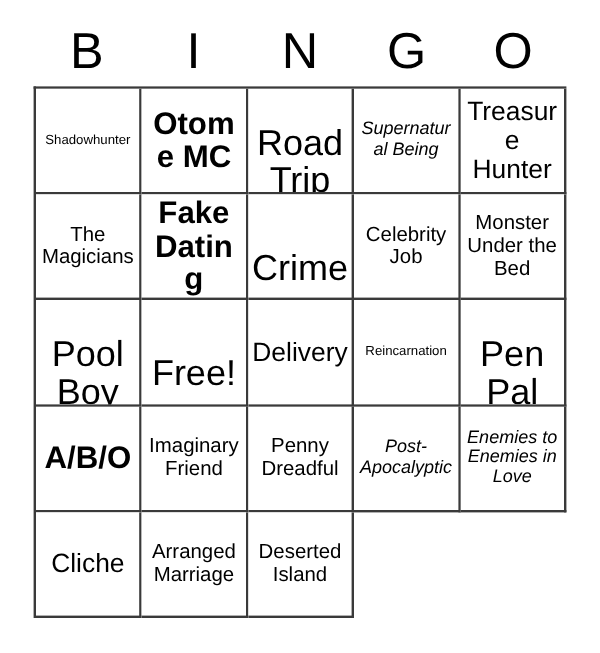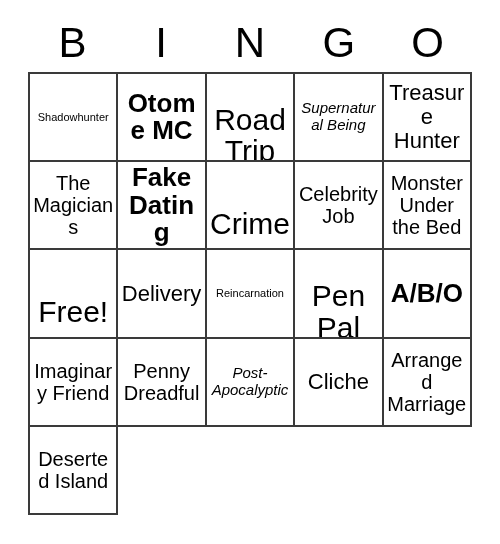--- a/index.html
+++ b/index.html
@@ -77,21 +77,21 @@
     display: block;
     width: 100%;
     line-height: 1.07;
     color: #000000;
     word-wrap: break-word;
   }
 
   
   .fs-xs  .cell-text { font-size: 11px;  line-height: 1.15; }
   .fs-sm  .cell-text { font-size: 15px;  line-height: 1.12; font-style: italic; }
-  .fs-md  .cell-text { font-size: 20px;  line-height: 1.1;  }
+  .fs-md  .cell-text { font-size: 17px;  line-height: 1.1;  }
   .fs-lg  .cell-text { font-size: 22px;  line-height: 1.08; }
   .fs-xl  .cell-text { font-size: 26px;  line-height: 1.06; font-weight: bold; }
   .fs-xxl .cell-text { font-size: 30px;  line-height: 1.05; margin-top: 36px; }
 </style>
 </head>
 <body>
 
 <div id="bingo-card">
 
   <div id="bingo-header">
@@ -130,20 +130,23 @@
         <span class="cell-text">Crime</span>
       </div>
     <div class="bingo-cell fs-md">
         <span class="cell-text">Celebrity Job</span>
       </div>
 
     <div class="bingo-cell fs-md">
         <span class="cell-text">Monster Under the Bed</span>
       </div>
     <div class="bingo-cell fs-xxl">
+        <span class="cell-text">Pool Boy</span>
+      </div>
+    <div class="bingo-cell fs-xxl">
         <span class="cell-text">Free!</span>
       </div>
     <div class="bingo-cell fs-lg">
         <span class="cell-text">Delivery</span>
       </div>
     <div class="bingo-cell fs-xs">
         <span class="cell-text">Reincarnation</span>
       </div>
 
     <div class="bingo-cell fs-xxl">
@@ -155,20 +158,23 @@
     <div class="bingo-cell fs-md">
         <span class="cell-text">Imaginary Friend</span>
       </div>
     <div class="bingo-cell fs-md">
         <span class="cell-text">Penny Dreadful</span>
       </div>
 
     <div class="bingo-cell fs-sm">
         <span class="cell-text">Post-Apocalyptic</span>
       </div>
+    <div class="bingo-cell fs-sm">
+        <span class="cell-text">Enemies to Enemies in Love</span>
+      </div>
     <div class="bingo-cell fs-lg">
         <span class="cell-text">Cliche</span>
       </div>
     <div class="bingo-cell fs-md">
         <span class="cell-text">Arranged Marriage</span>
       </div>
     <div class="bingo-cell fs-md">
         <span class="cell-text">Deserted Island</span>
       </div>
 

